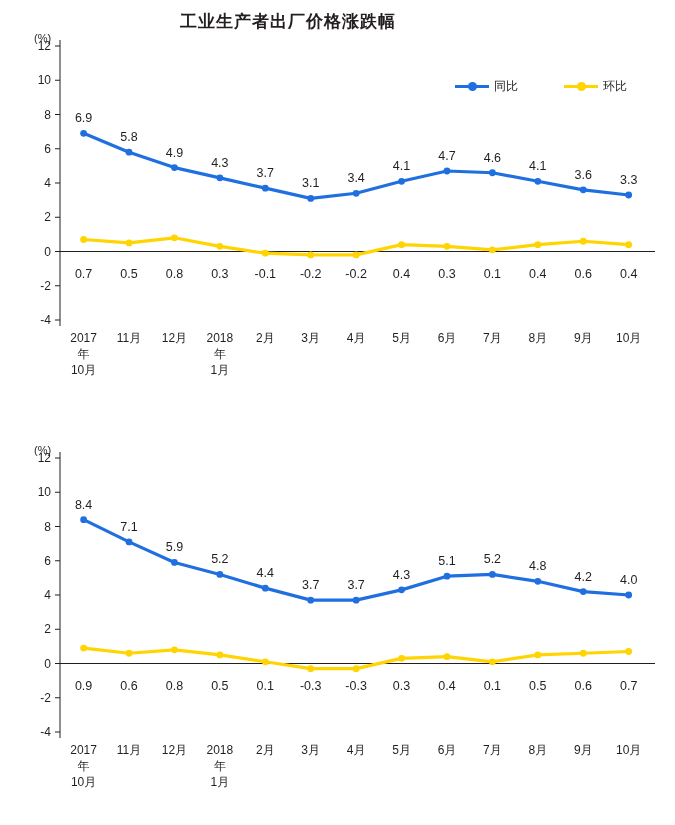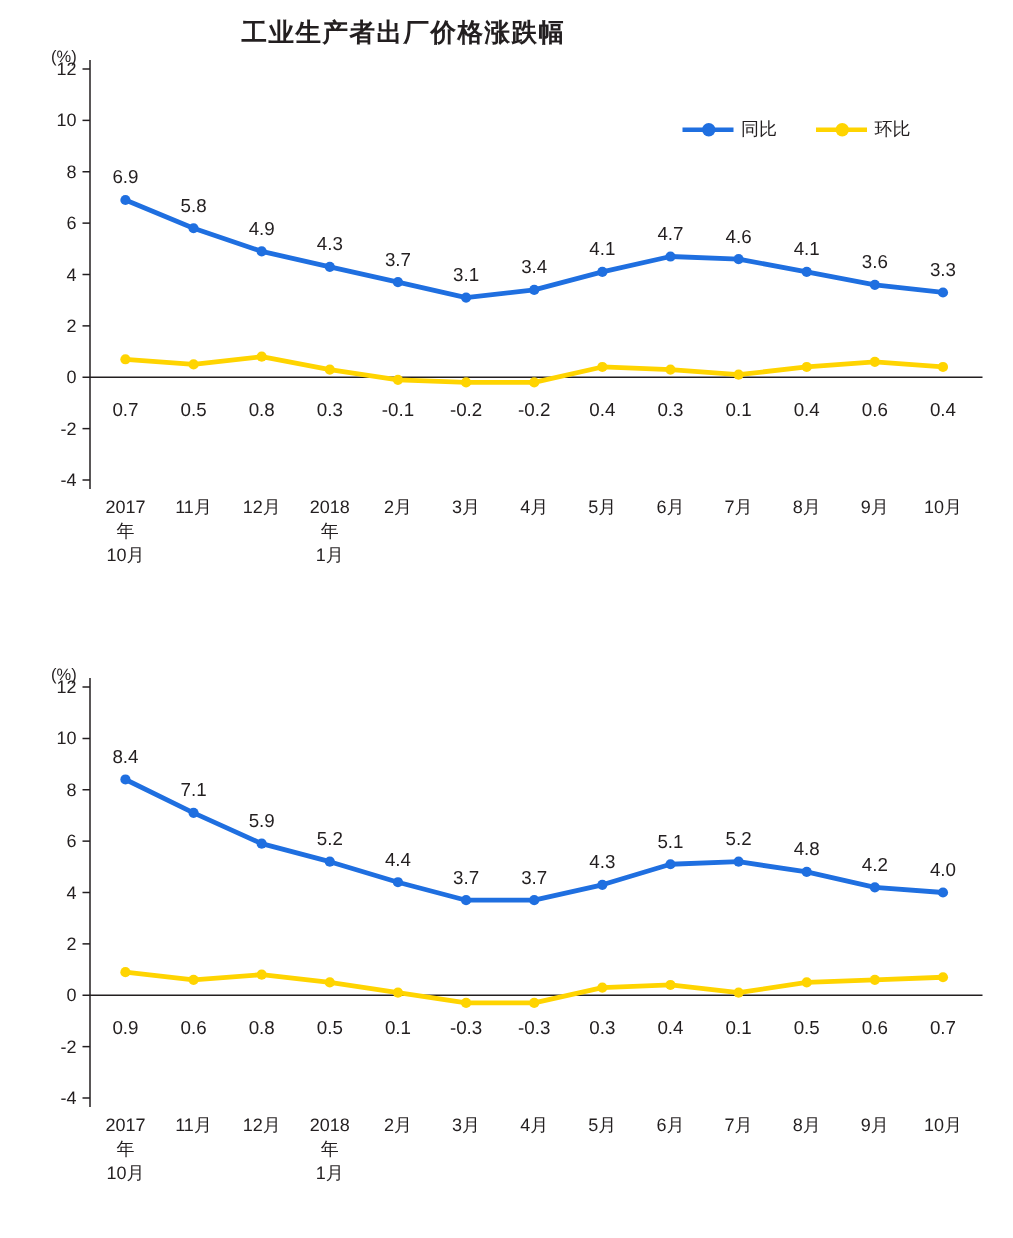--- a/index.html
+++ b/index.html
@@ -6,27 +6,27 @@
   body{
     width:675px;height:825px;
     background:#ffffff;
     font-family:"Liberation Sans","DejaVu Sans",sans-serif;
     color:#231f20;
     overflow:hidden;
   }
   .chart-block{position:relative;width:675px;height:412px;}
   .chart-title{
     position:absolute;top:10px;left:0;width:538px;
-    text-align:center;font-size:17px;font-weight:bold;letter-spacing:1px;
+    text-align:center;font-size:17px;font-weight:bold;letter-spacing:1px;padding-left:19px;
   }
   .unit-label{position:absolute;font-size:11px;}
   .plot{position:absolute;}
   svg{display:block;}
   .legend{position:absolute;font-size:12px;}
-  .legend-row{display:flex;align-items:flex-end;gap:0;}
+  .legend-row{display:flex;align-items:flex-end;gap:20px;}
   .legend-item{display:flex;align-items:center;gap:5px;margin-right:26px;}
   .legend-swatch{width:34px;height:3px;display:inline-block;position:relative;}
   .legend-swatch .dot{
     position:absolute;left:13px;top:-3px;width:9px;height:9px;border-radius:50%;
   }
   .tick-text{font-size:12px;fill:#231f20;}
   .val-text{font-size:12.5px;fill:#231f20;}
   .xcat{font-size:12px;fill:#231f20;}
 </style>
 </head>

